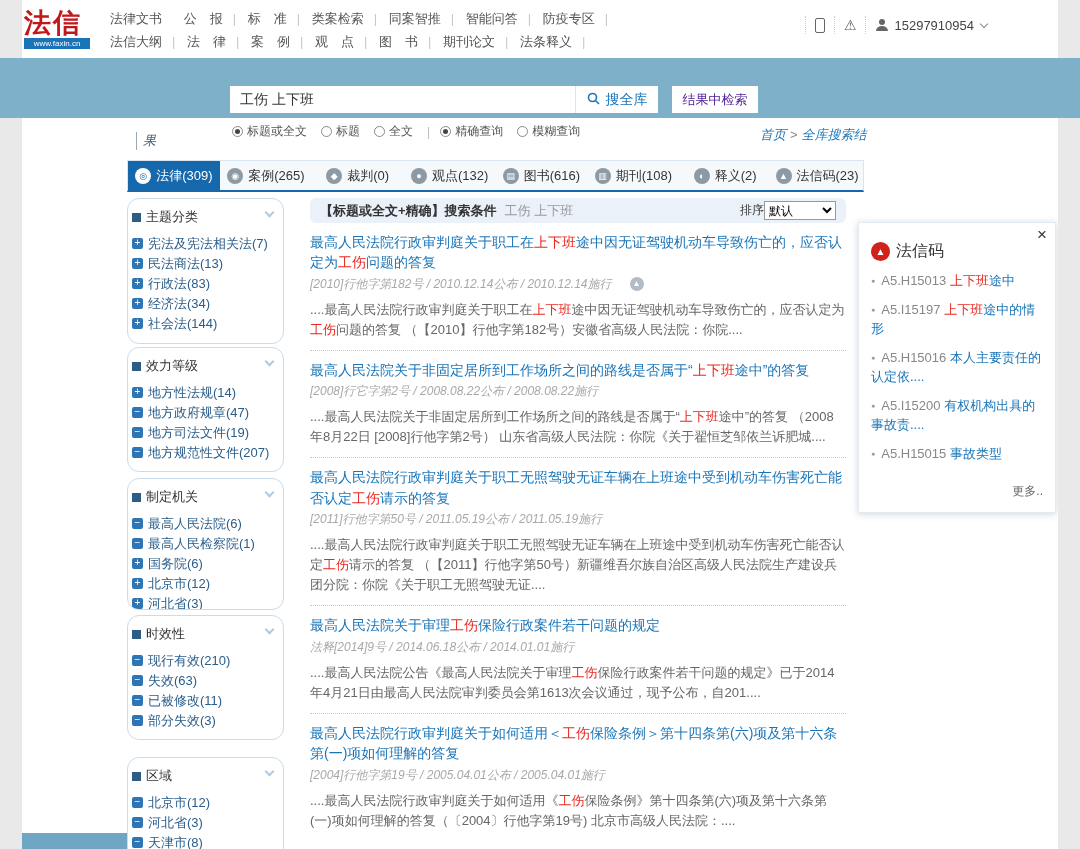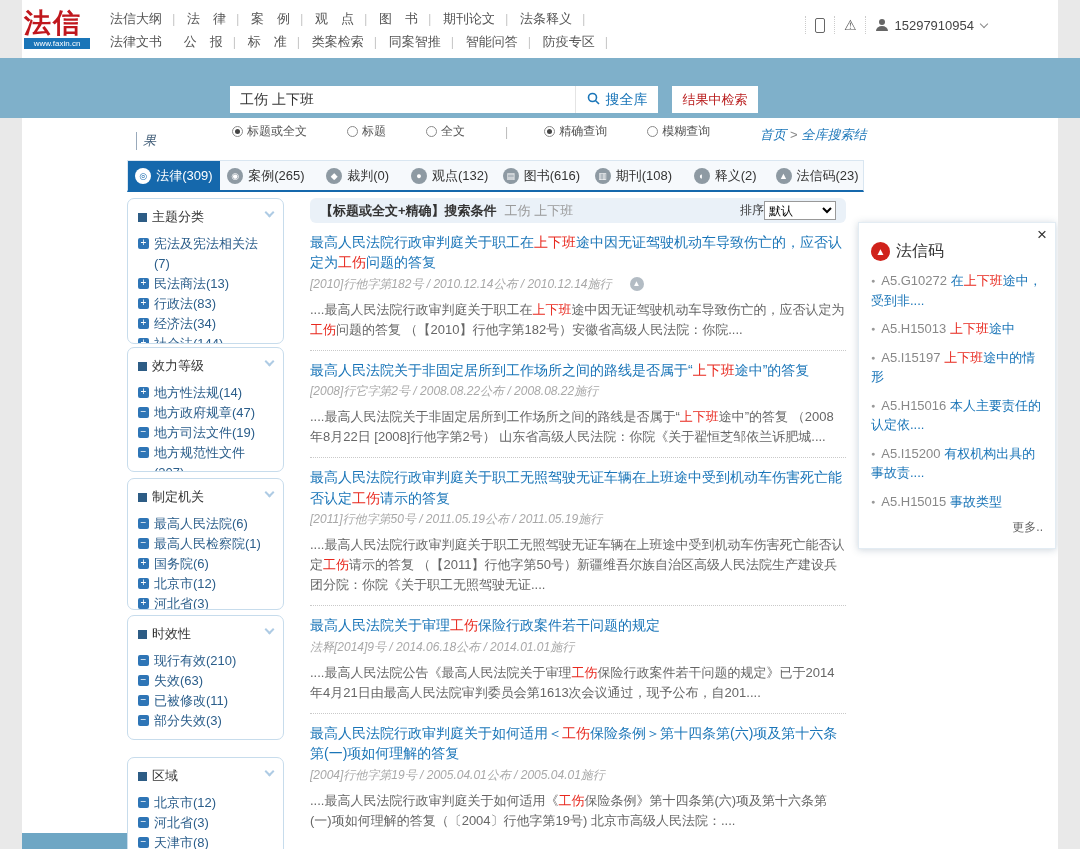--- a/index.html
+++ b/index.html
@@ -22,46 +22,46 @@
   .alert-ico { font-size:14px; color:#555; }
   .user-ico svg { display:block; }
   .user-phone { font-weight:normal; margin-left:5px; }
   .chev { display:inline-block; width:6px; height:6px; border-right:1px solid #888; border-bottom:1px solid #888; transform:rotate(45deg); margin-left:7px; margin-top:-3px; }
 
   
   .band { position:absolute; left:0; top:58px; width:1080px; height:60px; background:#7fb0ca; }
   .search-box { position:absolute; left:230px; top:28px; height:27px; display:flex; background:#fff; }
   .search-input { width:345px; height:27px; border:none; outline:none; padding:0 10px; font-size:14px; color:#333; font-family:inherit; }
   .btn-searchall { width:83px; height:27px; background:#fff; border:none; border-left:1px solid #e4e4e4; color:#1a75b8; font-size:14px; cursor:pointer; display:flex; align-items:center; justify-content:center; gap:6px; font-family:inherit; }
-  .btn-inresults { position:absolute; left:672px; top:28px; width:86px; height:27px; background:#fff; border:none; color:#b91c1c; font-size:13px; cursor:pointer; font-family:inherit; }
+  .btn-inresults { position:absolute; left:672px; top:28px; width:86px; height:27px; background:#fff; border:none; color:#4c1d95; font-size:13px; cursor:pointer; font-family:inherit; }
 
   
   .content-wrap { position:absolute; left:22px; top:118px; width:1036px; height:731px; background:#fff; overflow:hidden; }
 
-  .radio-row { position:absolute; left:210px; top:5px; font-size:12px; color:#555; display:flex; align-items:center;gap:26px; }
+  .radio-row { position:absolute; left:210px; top:5px; font-size:12px; color:#555; display:flex; align-items:center; }
   .radio-item { display:flex; align-items:center; margin-right:14px; cursor:pointer; }
   .radio { width:11px; height:11px; border:1px solid #8a8a8a; border-radius:50%; margin-right:4px; position:relative; background:#fff; }
   .radio.checked::after { content:''; position:absolute; left:2px; top:2px; width:5px; height:5px; border-radius:50%; background:#444; }
   .radio-div { color:#bbb; margin:0 10px 0 0; }
 
   .breadcrumb { position:absolute; left:738px; top:8px; font-size:13px; font-style:italic; }
   .breadcrumb a { color:#1a75b8; text-decoration:none;margin-top:8px; }
   .bc-sep { color:#888; margin:0 4px; font-style:normal; }
   .bc-wrap { position:absolute; left:114px; top:14px; font-size:13px; font-style:italic; color:#44607a; border-left:1px solid #9ab; padding-left:6px; line-height:18px; }
 
   
   .tabs { position:absolute; left:105px; top:42px; width:737px; height:32px; display:flex; background:#f6f9fc; border:1px solid #d9e6f1; border-bottom:2px solid #1568ac; }
   .tab { flex:1; display:flex; align-items:center; justify-content:center; gap:5px; font-size:13px; color:#333; cursor:pointer; white-space:nowrap; }
   .tab-ico { width:16px; height:16px; border-radius:50%; background:#8e9aa3; color:#fff; font-size:9px; line-height:16px; text-align:center; flex:0 0 16px; }
   .tab.active { background:#1568ac; color:#fff; }
   .tab.active .tab-ico { background:#fff; color:#1568ac; }
 
   
   .sidebar { position:absolute; left:105px; top:80px; width:157px; }
-  .side-box { border:1px solid #c7dcec; border-radius:7px; background:#fff; padding:9px 10px; overflow:hidden; position:relative; }
+  .side-box { border:1px solid #c7dcec; border-radius:12px; background:#fff; padding:9px 4px; overflow:hidden; position:relative; }
   .side-head { font-size:13px; color:#333; margin-bottom:8px; display:flex; align-items:center; }
   .head-sq { width:9px; height:9px; background:#2d5c85; margin-right:5px; flex:0 0 9px; }
   .head-chev { position:absolute; right:10px; top:10px; width:7px; height:7px; border-right:2px solid #aecbe4; border-bottom:2px solid #aecbe4; transform:rotate(45deg); }
   .side-item { font-size:13px; color:#2a5d8a; line-height:20px; cursor:pointer; display:flex; }
   .toggle { display:inline-block; flex:0 0 11px; width:11px; height:11px; background:#2e75b6; color:#fff; font-size:10px; line-height:10px; text-align:center; border-radius:2px; margin:4px 5px 0 0; }
 
   
   .main { position:absolute; left:288px; top:80px; width:536px; height:651px; overflow:hidden; }
   .summary-strip { background:#eaf1f8; height:25px; display:flex; align-items:center; padding:0 10px; font-size:13px;border-radius:6px; }
   .summary-prefix { font-weight:bold; color:#333; }
@@ -82,65 +82,65 @@
   
   .code-panel { position:absolute; left:836px; top:104px; width:198px; background:#fff; box-shadow:0 1px 7px rgba(60,90,120,.25); border:1px solid #e3ecf3; padding:10px 12px 12px; }
   .panel-close { position:absolute; right:8px; top:2px; font-size:17px; color:#333; cursor:pointer; }
   .panel-head { display:flex; align-items:center; margin:8px 0 4px; }
   .panel-logo { width:19px; height:19px; border-radius:50%; background:#d0221b; color:#fff; font-size:10px; line-height:19px; text-align:center; margin-right:6px; }
   .panel-title { font-size:16px; color:#333; }
   .panel-list { list-style:none; }
   .panel-list li { font-size:13px; line-height:1.5; margin-top:9px; color:#1a75b8; cursor:pointer; }
   .panel-list li::before { content:'●'; font-size:7px; color:#999; margin-right:6px; vertical-align:2px; }
   .p-code { color:#888; }
-  .panel-more { display:block; text-align:right; font-size:12px; color:#666; margin-top:8px; text-decoration:none; cursor:pointer; }
+  .panel-more { display:block; text-align:right; font-size:12px; color:#666; margin-top:20px; text-decoration:none; cursor:pointer; }
 
   .footer-strip { position:absolute; left:22px; top:833px; width:105px; height:16px; background:#6ea6c4; }
 </style>
 </head>
 <body>
 
 <div class="header-wrap">
   <div class="logo-block">
     <div class="logo-title">法信</div>
     <span class="logo-url">www.faxin.cn</span>
   </div>
   <div class="nav-rows">
     <div class="nav-row">
       
+        <span class="nav-item">法律文书</span><span class="nav-sep"></span>
+      
+        <span class="nav-item">公　报</span><span class="nav-sep">|</span>
+      
+        <span class="nav-item">标　准</span><span class="nav-sep">|</span>
+      
+        <span class="nav-item">类案检索</span><span class="nav-sep">|</span>
+      
+        <span class="nav-item">同案智推</span><span class="nav-sep">|</span>
+      
+        <span class="nav-item">智能问答</span><span class="nav-sep">|</span>
+      
+        <span class="nav-item">防疫专区</span><span class="nav-sep">|</span>
+      
+    </div>
+    <div class="nav-row">
+      
         <span class="nav-item">法信大纲</span><span class="nav-sep">|</span>
       
         <span class="nav-item">法　律</span><span class="nav-sep">|</span>
       
         <span class="nav-item">案　例</span><span class="nav-sep">|</span>
       
         <span class="nav-item">观　点</span><span class="nav-sep">|</span>
       
         <span class="nav-item">图　书</span><span class="nav-sep">|</span>
       
         <span class="nav-item">期刊论文</span><span class="nav-sep">|</span>
       
         <span class="nav-item">法条释义</span><span class="nav-sep">|</span>
-      
-    </div>
-    <div class="nav-row">
-      
-        <span class="nav-item">法律文书</span><span class="nav-sep"></span>
-      
-        <span class="nav-item">公　报</span><span class="nav-sep">|</span>
-      
-        <span class="nav-item">标　准</span><span class="nav-sep">|</span>
-      
-        <span class="nav-item">类案检索</span><span class="nav-sep">|</span>
-      
-        <span class="nav-item">同案智推</span><span class="nav-sep">|</span>
-      
-        <span class="nav-item">智能问答</span><span class="nav-sep">|</span>
-      
-        <span class="nav-item">防疫专区</span><span class="nav-sep">|</span>
       
     </div>
   </div>
   <div class="user-area">
     <span class="ua-seg">
         <span class="mobile-ico"></span>
       </span>
     <span class="ua-seg">
         <span class="alert-ico">⚠</span>
       </span>
@@ -460,21 +460,20 @@
   </div>
 
   <div class="code-panel">
     <span class="panel-close">×</span>
     <div class="panel-head">
       <span class="panel-logo">▲</span>
       <span class="panel-title">法信码</span>
     </div>
     <ul class="panel-list">
 
-        <li><span class="p-code">A5.G10272</span> <span class="p-text">在<em class="hl">上下班</em>途中，受到非....</span></li>
 
         <li><span class="p-code">A5.H15013</span> <span class="p-text"><em class="hl">上下班</em>途中</span></li>
 
         <li><span class="p-code">A5.I15197</span> <span class="p-text"><em class="hl">上下班</em>途中的情形</span></li>
 
         <li><span class="p-code">A5.H15016</span> <span class="p-text">本人主要责任的认定依....</span></li>
 
         <li><span class="p-code">A5.I15200</span> <span class="p-text">有权机构出具的事故责....</span></li>
 
         <li><span class="p-code">A5.H15015</span> <span class="p-text">事故类型</span></li>

